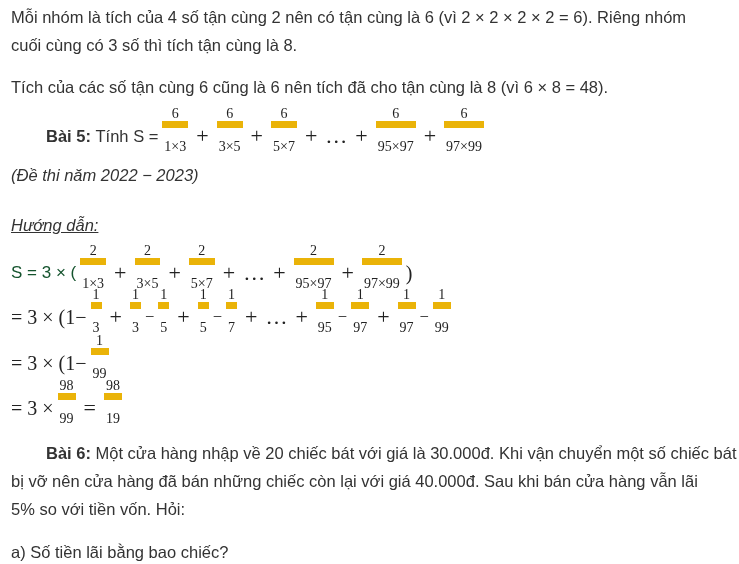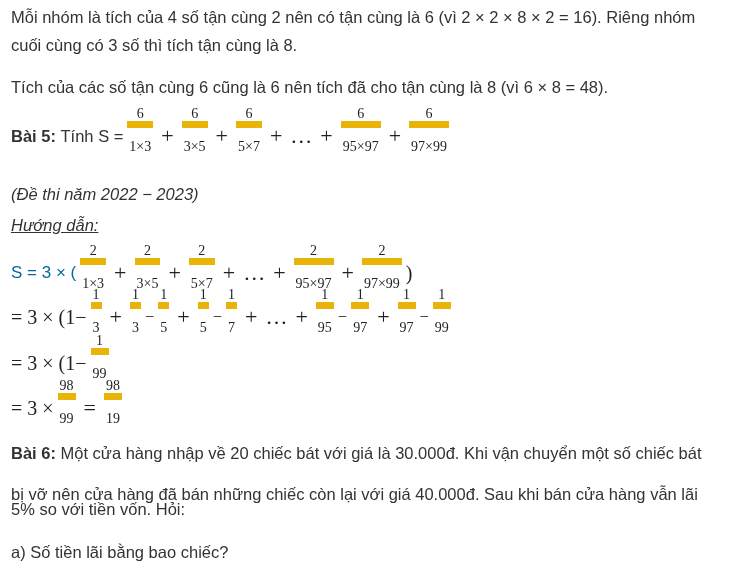--- a/index.html
+++ b/index.html
@@ -2,35 +2,35 @@
 <html><head>
 <meta charset="utf-8">
 <style>
   html, body { margin: 0; padding: 0; background: #ffffff; }
   body {
     width: 739px; height: 564px; overflow: hidden; position: relative;
     font-family: "Liberation Sans", sans-serif; color: #333333;
     font-size: 16.5px;
   }
   .line { position: absolute; left: 11px; white-space: nowrap; line-height: 20px; }
-  .bold { font-weight: bold; }
+  .bold { font-weight: bold; margin-left: 35px; }
   .italic { font-style: italic; }
   .underline { text-decoration: underline; }
   .math { font-family: "Liberation Serif", serif; color: #222; display: inline-flex; align-items: center; }
   .frac { display: inline-flex; flex-direction: column; align-items: center; font-size: 14px; line-height: 14px; margin: 0 4px; vertical-align: middle; }
   .frac .num { padding: 0 2px; }
   .frac .den { border-top: 7px solid #eab308; padding: 12px 2px; }
   .op { font-size: 22px; margin: 0 4px; font-family: "Liberation Serif", serif; }
   .big { font-size: 20px; }
-  .sans { font-family: "Liberation Sans", sans-serif; color: #0369a1; }
+  .sans { font-family: "Liberation Sans", sans-serif; color: #14532d; }
 </style>
 </head>
 <body>
 
-<div class="line" style="top:7px">Mỗi nhóm là tích của 4 số tận cùng 2 nên có tận cùng là 6 (vì 2 × 2 × 8 × 2 = 16). Riêng nhóm</div>
+<div class="line" style="top:7px">Mỗi nhóm là tích của 4 số tận cùng 2 nên có tận cùng là 6 (vì 2 × 2 × 2 × 2 = 6). Riêng nhóm</div>
 <div class="line" style="top:35px">cuối cùng có 3 số thì tích tận cùng là 8.</div>
 <div class="line" style="top:77px">Tích của các số tận cùng 6 cũng là 6 nên tích đã cho tận cùng là 8 (vì 6 × 8 = 48).</div>
 
 <div class="line" style="top:118px; height:36px; display:flex; align-items:center;">
   <span class="bold">Bài 5:</span>&nbsp;
   <span>Tính S =</span>
   <span class="math">
     <span class="frac">
         <span class="num">6</span>
         <span class="den">1×3</span>
@@ -53,21 +53,21 @@
         <span class="den">95×97</span>
       </span>
     <span class="op">+</span>
     <span class="frac">
         <span class="num">6</span>
         <span class="den">97×99</span>
       </span>
   </span>
 </div>
 
-<div class="line italic" style="top:184px">(Đề thi năm 2022 − 2023)</div>
+<div class="line italic" style="top:165px">(Đề thi năm 2022 − 2023)</div>
 <div class="line italic underline" style="top:215px">Hướng dẫn:</div>
 
 <div class="line" style="top:256px; height:34px; display:flex; align-items:center;">
   <span class="sans" style="font-size:17px;">S = 3 × (</span>
   <span class="math">
     <span class="frac">
         <span class="num">2</span>
         <span class="den">1×3</span>
       </span>
     <span class="op">+</span>
@@ -170,15 +170,15 @@
         <span class="num">98</span>
         <span class="den">19</span>
       </span>
   </span>
 </div>
 
 <div class="line" style="top:443px">
   <span class="bold">Bài 6:</span>
   <span>Một cửa hàng nhập về 20 chiếc bát với giá là 30.000đ. Khi vận chuyển một số chiếc bát</span>
 </div>
-<div class="line" style="top:484px">bị vỡ nên cửa hàng đã bán những chiếc còn lại với giá 40.000đ. Sau khi bán cửa hàng vẫn lãi</div>
+<div class="line" style="top:471px">bị vỡ nên cửa hàng đã bán những chiếc còn lại với giá 40.000đ. Sau khi bán cửa hàng vẫn lãi</div>
 <div class="line" style="top:499px">5% so với tiền vốn. Hỏi:</div>
 <div class="line" style="top:542px">a) Số tiền lãi bằng bao chiếc?</div>
 
 </body></html>

